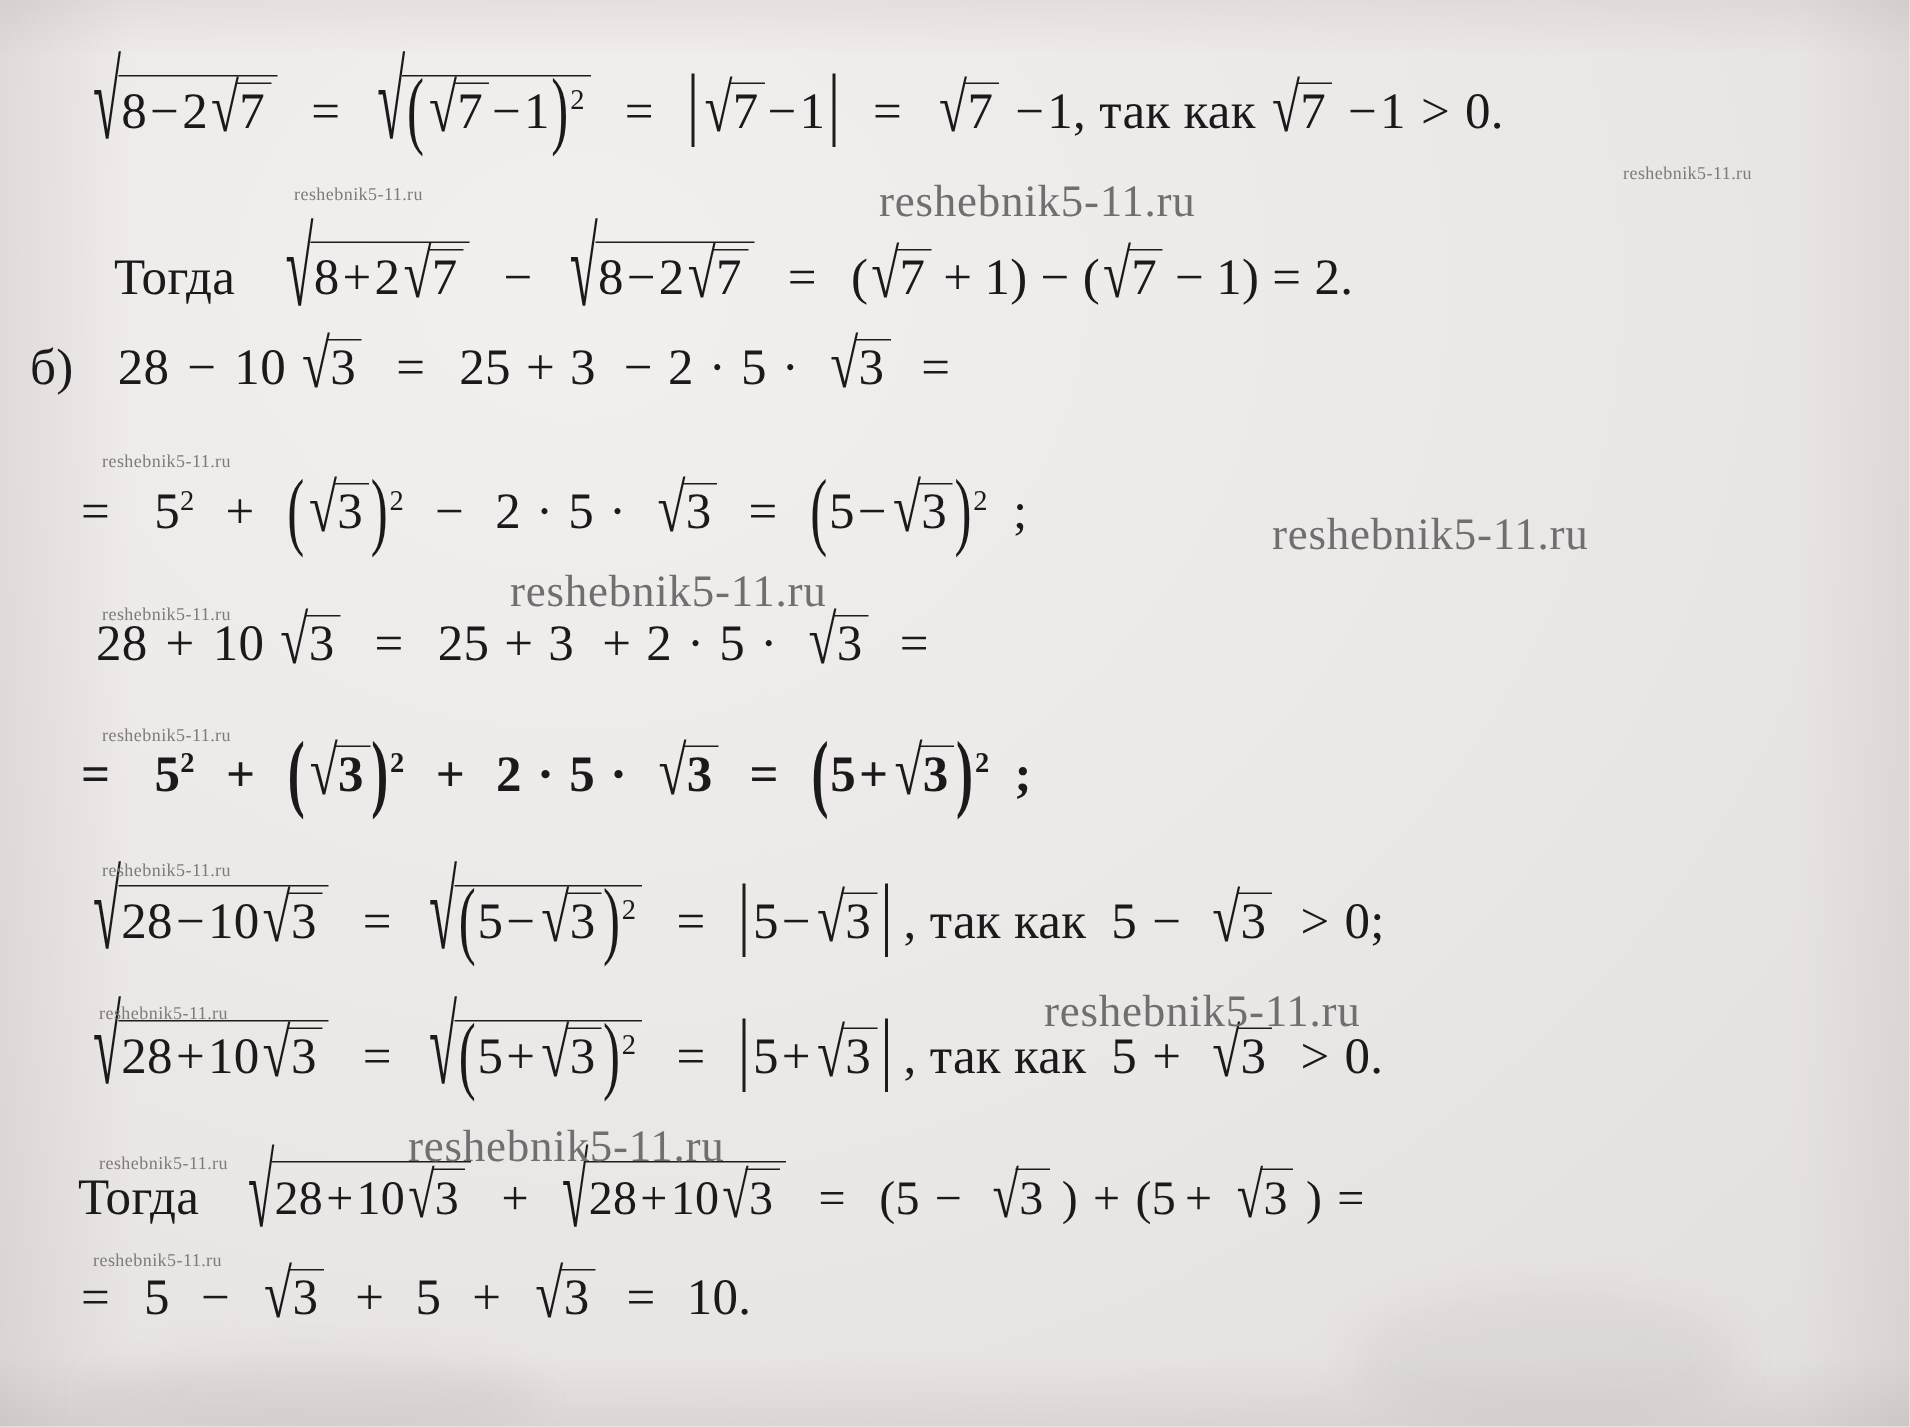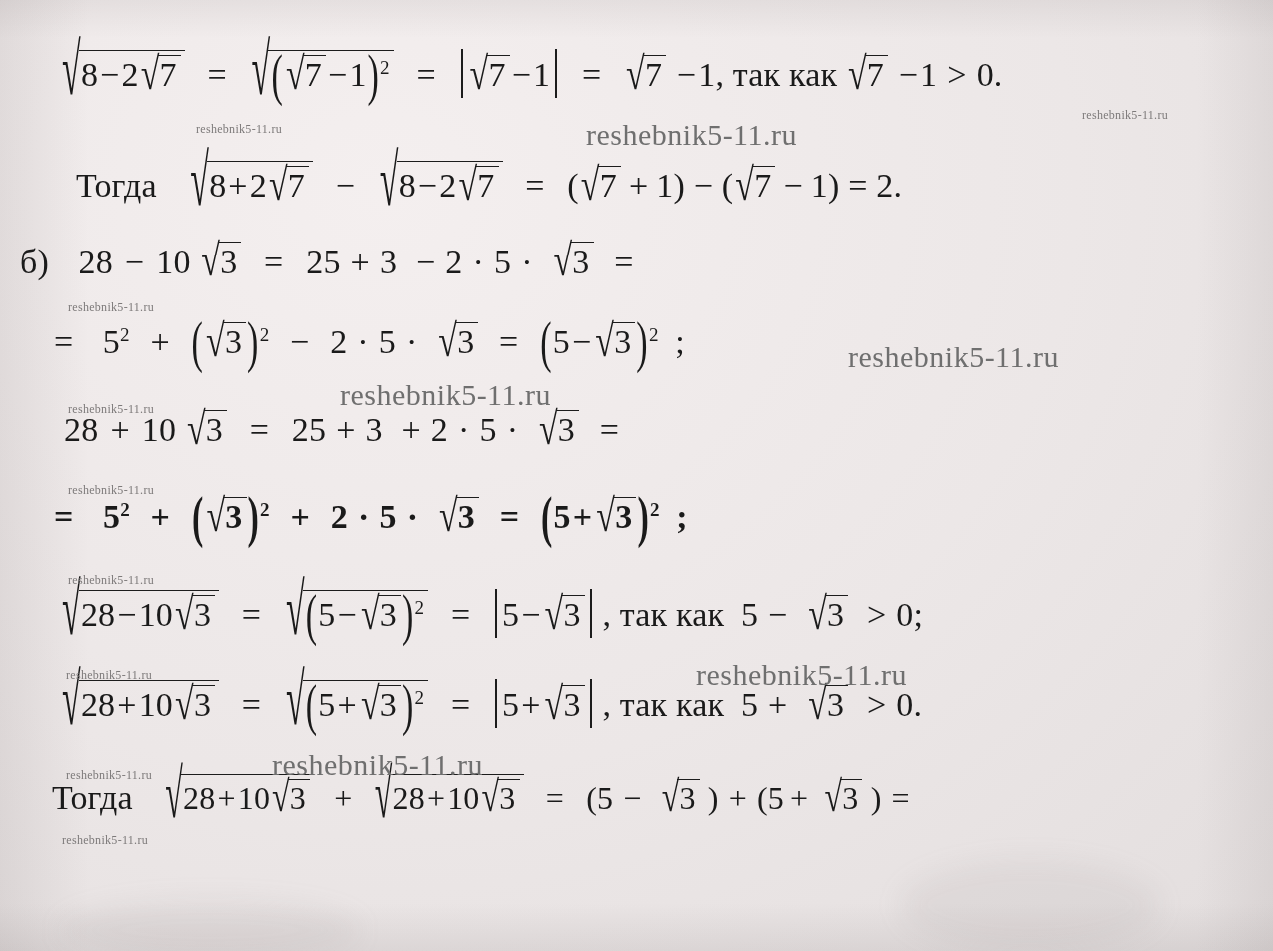--- a/index.html
+++ b/index.html
@@ -164,21 +164,21 @@
   <div class="line math" style="left:60px; top:161px;margin-left:16px;">
     <span class="txt">Тогда</span>
     <span style="display:inline-block;width:14px;"></span>
     <span class="rad radbig"><span class="sign">√</span><span class="body"><span class="up">8</span><span class="op">+</span><span class="up">2</span><span class="rad"><span class="sign">√</span><span class="body"><span class="up">7</span></span></span></span></span>
     <span class="op" style="margin:0 12px;">−</span>
     <span class="rad radbig"><span class="sign">√</span><span class="body"><span class="up">8</span><span class="op">−</span><span class="up">2</span><span class="rad"><span class="sign">√</span><span class="body"><span class="up">7</span></span></span></span></span>
     <span class="op" style="margin:0 12px;">=</span>
     <span class="up">(</span><span class="rad"><span class="sign">√</span><span class="body"><span class="up">7</span></span></span><span class="op" style="margin:0 6px;">+</span><span class="up">1) − (</span><span class="rad"><span class="sign">√</span><span class="body"><span class="up">7</span></span></span><span class="op" style="margin:0 6px;">−</span><span class="up">1) = 2.</span>
   </div>
 
-  <div class="line math" style="left:20px; top:242px;">
+  <div class="line math" style="left:20px; top:226px;">
     <span class="txt">б)</span>
     <span style="display:inline-block;width:12px;"></span>
     <span class="up">28</span><span class="op" style="margin:0 10px;">−</span><span class="up">10</span>
     <span class="rad"><span class="sign">√</span><span class="body"><span class="up">3</span></span></span>
     <span class="op" style="margin:0 12px;">=</span>
     <span class="up">25</span><span class="op" style="margin:0 8px;">+</span><span class="up">3</span>
     <span class="op" style="margin:0 8px;">−</span><span class="up">2</span><span class="op" style="margin:0 8px;">·</span><span class="up">5</span><span class="op" style="margin:0 8px;">·</span>
     <span class="rad"><span class="sign">√</span><span class="body"><span class="up">3</span></span></span>
     <span class="op" style="margin:0 10px;">=</span>
   </div>
@@ -254,20 +254,32 @@
     <span class="op" style="margin:0 10px;">+</span>
     <span class="rad radbig"><span class="sign">√</span><span class="body"><span class="up">28</span><span class="op">+</span><span class="up">10</span><span class="rad"><span class="sign">√</span><span class="body"><span class="up">3</span></span></span></span></span>
     <span class="op" style="margin:0 12px;">=</span>
     <span class="up">(5</span><span class="op" style="margin:0 8px;">−</span>
     <span class="rad"><span class="sign">√</span><span class="body"><span class="up">3</span></span></span>
     <span class="up">)</span><span class="op" style="margin:0 8px;">+</span><span class="up">(5</span><span class="op" style="margin:0 4px;">+</span>
     <span class="rad"><span class="sign">√</span><span class="body"><span class="up">3</span></span></span>
     <span class="up">)</span><span class="op" style="margin:0 8px;">=</span>
   </div>
 
+  <div class="line math" style="left:52px; top:846px;">
+    <span class="op">=</span>
+    <span class="up" style="margin-left:12px;">5</span>
+    <span class="op" style="margin:0 10px;">−</span>
+    <span class="rad"><span class="sign">√</span><span class="body"><span class="up">3</span></span></span>
+    <span class="op" style="margin:0 10px;">+</span>
+    <span class="up">5</span>
+    <span class="op" style="margin:0 10px;">+</span>
+    <span class="rad"><span class="sign">√</span><span class="body"><span class="up">3</span></span></span>
+    <span class="op" style="margin:0 10px;">=</span>
+    <span class="up">10.</span>
+  </div>
 
 </div>
 
 <div id="watermarks">
   <div class="wm wm-sm" style="left:196px; top:122px;">reshebnik5-11.ru</div>
   <div class="wm wm-lg" style="left:586px; top:118px;">reshebnik5-11.ru</div>
   <div class="wm wm-sm" style="left:1082px; top:108px;">reshebnik5-11.ru</div>
   <div class="wm wm-sm" style="left:68px; top:300px;">reshebnik5-11.ru</div>
   <div class="wm wm-lg" style="left:848px; top:340px;">reshebnik5-11.ru</div>
   <div class="wm wm-lg" style="left:340px; top:378px;">reshebnik5-11.ru</div>

